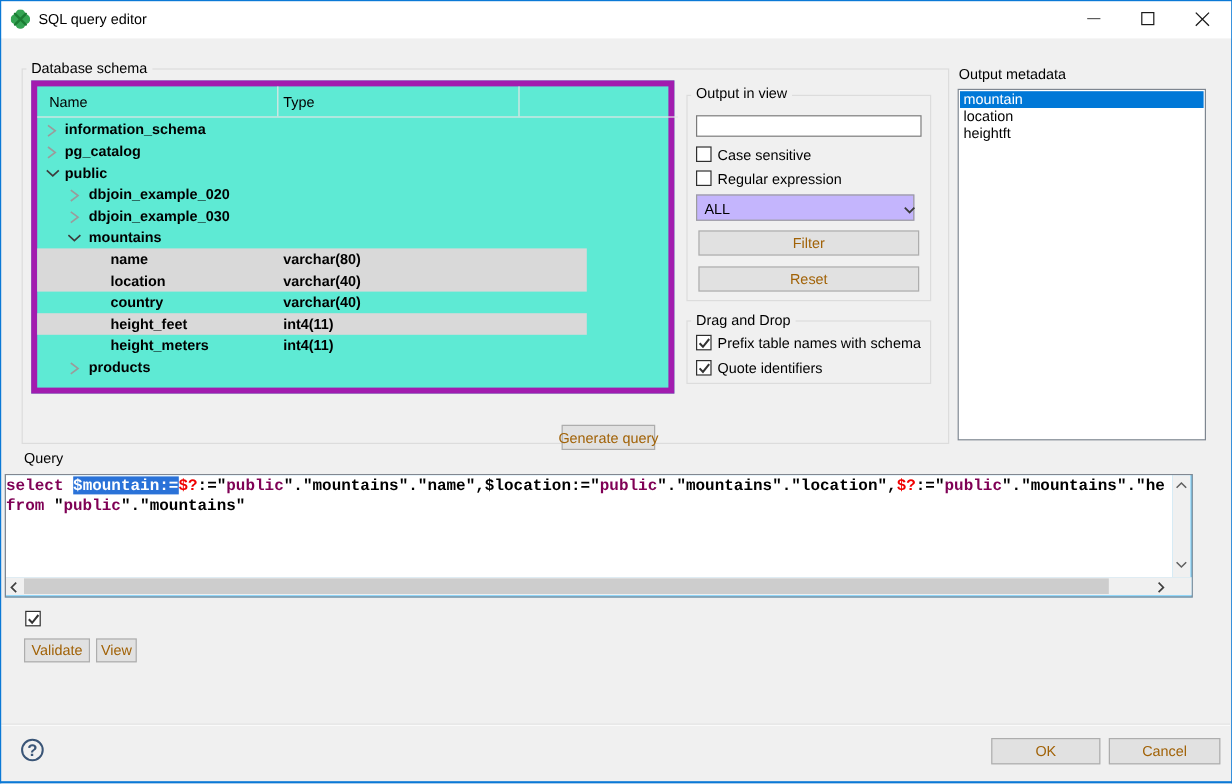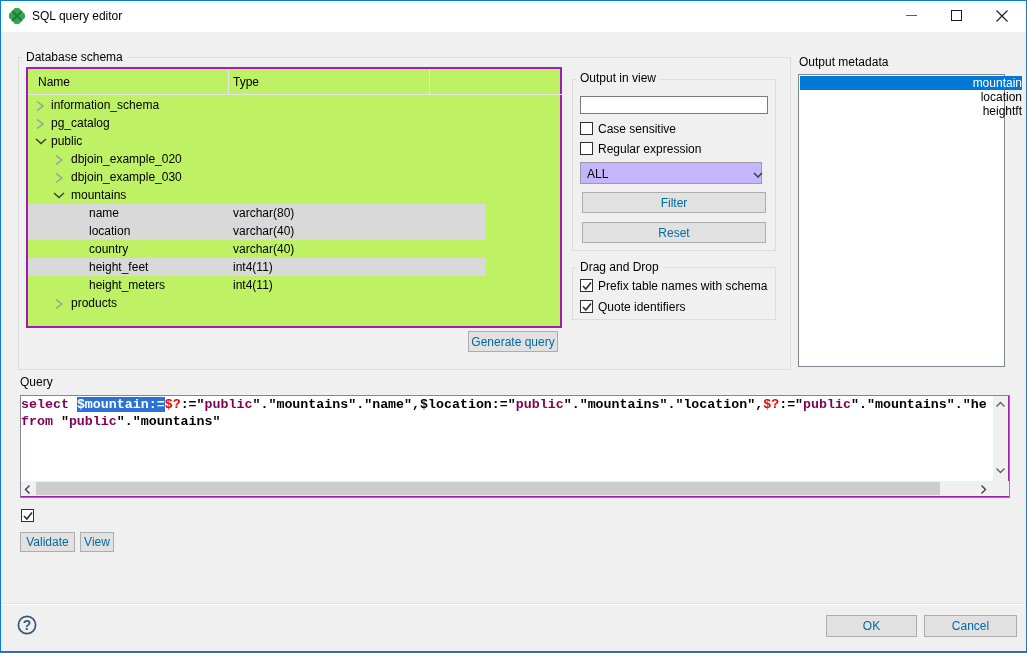--- a/index.html
+++ b/index.html
@@ -5,29 +5,29 @@
 * { margin:0; padding:0; box-sizing:border-box; }
 body { font-family:"Liberation Sans", sans-serif; }
 #win {
   position:relative; width:1027px; height:653px;
   background:#f0f0f0; overflow:hidden;
 }
 .abs { position:absolute; }
 .lbl { position:absolute; font-size:12px; color:#000; white-space:nowrap; line-height:14px; }
 .group { position:absolute; border:1px solid #dcdcdc; }
 .glabel { position:absolute; font-size:12px; background:#f0f0f0; padding:0 4px; white-space:nowrap; line-height:13px; }
-.btn { position:absolute; background:#e1e1e1; border:1px solid #adadad; font-size:12px; color:#0369a1;
+.btn { position:absolute; background:#e1e1e1; border:1px solid #adadad; font-size:12px; color:#a16207;
   display:flex; align-items:center; justify-content:center; white-space:nowrap; }
 .cb { position:absolute; width:13px; height:13px; background:#fff; border:1px solid #2f2f2f; }
 .titlebar { position:absolute; left:0; top:0; width:100%; height:32px; background:#fff; }
-.trow { position:absolute; left:0; width:458px; height:18px; }
+.trow { position:absolute; left:0; width:458px; height:18px;font-weight:bold; }
 .trow.sel { background:#d9d9d9; }
 .ttext { position:absolute; font-size:12px; line-height:18px; color:#000; white-space:nowrap; top:0; }
 .chev { position:absolute; top:4px; }
-.litem { position:absolute; left:1px; width:222px; height:14px; font-size:12px; line-height:14px; padding-left:3px; color:#000;text-align:right; }
+.litem { position:absolute; left:1px; width:203px; height:14px; font-size:12px; line-height:14px; padding-left:3px; color:#000; }
 .k { color:#7f0055; }
 .r { color:#f00000; }
 .qsel { background:#2a72d8; color:#fff; }
 </style>
 </head>
 <body>
 <div id="win">
 
   <div class="titlebar"></div>
   <div class="abs" style="left:0;top:0;width:1027px;height:1px;background:#0b79d6;z-index:50"></div>
@@ -45,21 +45,21 @@
   <div class="lbl" style="left:32px;top:9px;">SQL query editor</div>
   <div class="abs" style="left:906px;top:15px;width:11px;height:1px;background:#5c5c5c"></div>
   <div class="abs" style="left:951px;top:10px;width:11px;height:11px;border:1px solid #1a1a1a"></div>
   <svg class="abs" style="left:995px;top:9px" width="14" height="14" viewBox="0 0 14 14">
     <path d="M1.5 1.5 L12.5 12.5 M12.5 1.5 L1.5 12.5" stroke="#1a1a1a" stroke-width="1.1"></path>
   </svg>
 
   <div class="group" style="left:18px;top:57px;width:773px;height:313px"></div>
   <div class="glabel" style="left:22px;top:51px">Database schema</div>
 
-  <div class="abs" style="left:26px;top:67px;width:536px;height:261px;background:#bef264;border:2px solid #a21caf">
+  <div class="abs" style="left:26px;top:67px;width:536px;height:261px;background:#5eead4;border:5px solid #a21caf">
 
     <div class="abs" style="left:200px;top:0;width:1px;height:25px;background:#e5e5e5"></div>
     <div class="abs" style="left:401px;top:0;width:1px;height:25px;background:#e5e5e5"></div>
     <div class="abs" style="left:0;top:25px;width:534px;height:1px;background:#e5e5e5"></div>
     <div class="ttext" style="left:10px;top:4px">Name</div>
     <div class="ttext" style="left:205px;top:4px">Type</div>
 
     <div class="trow" style="top:27px">
       <svg class="chev" width="10" height="14" style="left:6.5px;top:2.5px">
           <path d="M2 2.5 L8 7 L2 11.5" fill="none" stroke="#9b9b9b" stroke-width="1.4"></path>
@@ -117,21 +117,21 @@
       <div class="ttext" style="left:205px">int4(11)</div>
     </div>
     <div class="trow" style="top:225px">
       <svg class="chev" width="10" height="14" style="left:26px;top:2.5px">
           <path d="M2 2.5 L8 7 L2 11.5" fill="none" stroke="#9b9b9b" stroke-width="1.4"></path>
         </svg>
       <div class="ttext" style="left:43px">products</div>
     </div>
   </div>
 
-  <div class="btn" style="left:468px;top:331px;width:90px;height:21px">Generate query</div>
+  <div class="btn" style="left:468px;top:354px;width:78px;height:21px">Generate query</div>
 
   <div class="group" style="left:572px;top:79px;width:204px;height:172px"></div>
   <div class="glabel" style="left:576px;top:72px">Output in view</div>
   <div class="abs" style="left:580px;top:96px;width:188px;height:18px;background:#fff;border:1px solid #7a7a7a"></div>
   <div class="cb" style="left:580px;top:122px"></div>
   <div class="lbl" style="left:598px;top:122px">Case sensitive</div>
   <div class="cb" style="left:580px;top:142px"></div>
   <div class="lbl" style="left:598px;top:142px">Regular expression</div>
   <div class="abs" style="left:580px;top:162px;width:182px;height:22px;background:#c4b5fd;border:1px solid #9d9d9d">
     <div class="lbl" style="left:6px;top:4px">ALL</div>
@@ -158,21 +158,21 @@
   <div class="lbl" style="left:598px;top:300px">Quote identifiers</div>
 
   <div class="lbl" style="left:799px;top:55px">Output metadata</div>
   <div class="abs" style="left:798px;top:74px;width:207px;height:293px;background:#fff;border:1px solid #7e8690">
     <div class="litem" style="top:1px;background:#0078d7;color:#fff">mountain</div>
     <div class="litem" style="top:15px">location</div>
     <div class="litem" style="top:29px">heightft</div>
   </div>
 
   <div class="lbl" style="left:20px;top:375px">Query</div>
-  <div class="abs" style="left:20px;top:395px;width:990px;height:103px;background:#a21caf;border:1px solid #828790">
+  <div class="abs" style="left:4px;top:395px;width:990px;height:103px;background:#7dd3fc;border:1px solid #828790">
     <div class="abs" style="left:0;top:0;width:972px;height:85px;background:#fff;overflow:hidden">
       <pre id="q" style="position:absolute;left:0px;top:-0.5px;font-family:'Liberation Mono',monospace;font-weight:bold;font-size:13.3px;line-height:17px;color:#000"><span class="k">select</span> <span class="qsel">$mountain:=</span><span class="r">$?</span>:="<span class="k">public</span>"."mountains"."name",$location:="<span class="k">public</span>"."mountains"."location",<span class="r">$?</span>:="<span class="k">public</span>"."mountains"."he
 <span class="k">from</span> "<span class="k">public</span>"."mountains"</pre>
     </div>
 
     <div class="abs" style="left:972px;top:0;width:15px;height:85px;background:#f0f0f0">
       <svg class="abs" style="left:2px;top:5px" width="11" height="7">
           <path d="M1.5 5.5 L5.5 1.5 L9.5 5.5" fill="none" stroke="#5f5f5f" stroke-width="1.3"></path>
         </svg>
       <svg class="abs" style="left:2px;top:71px" width="11" height="7">

